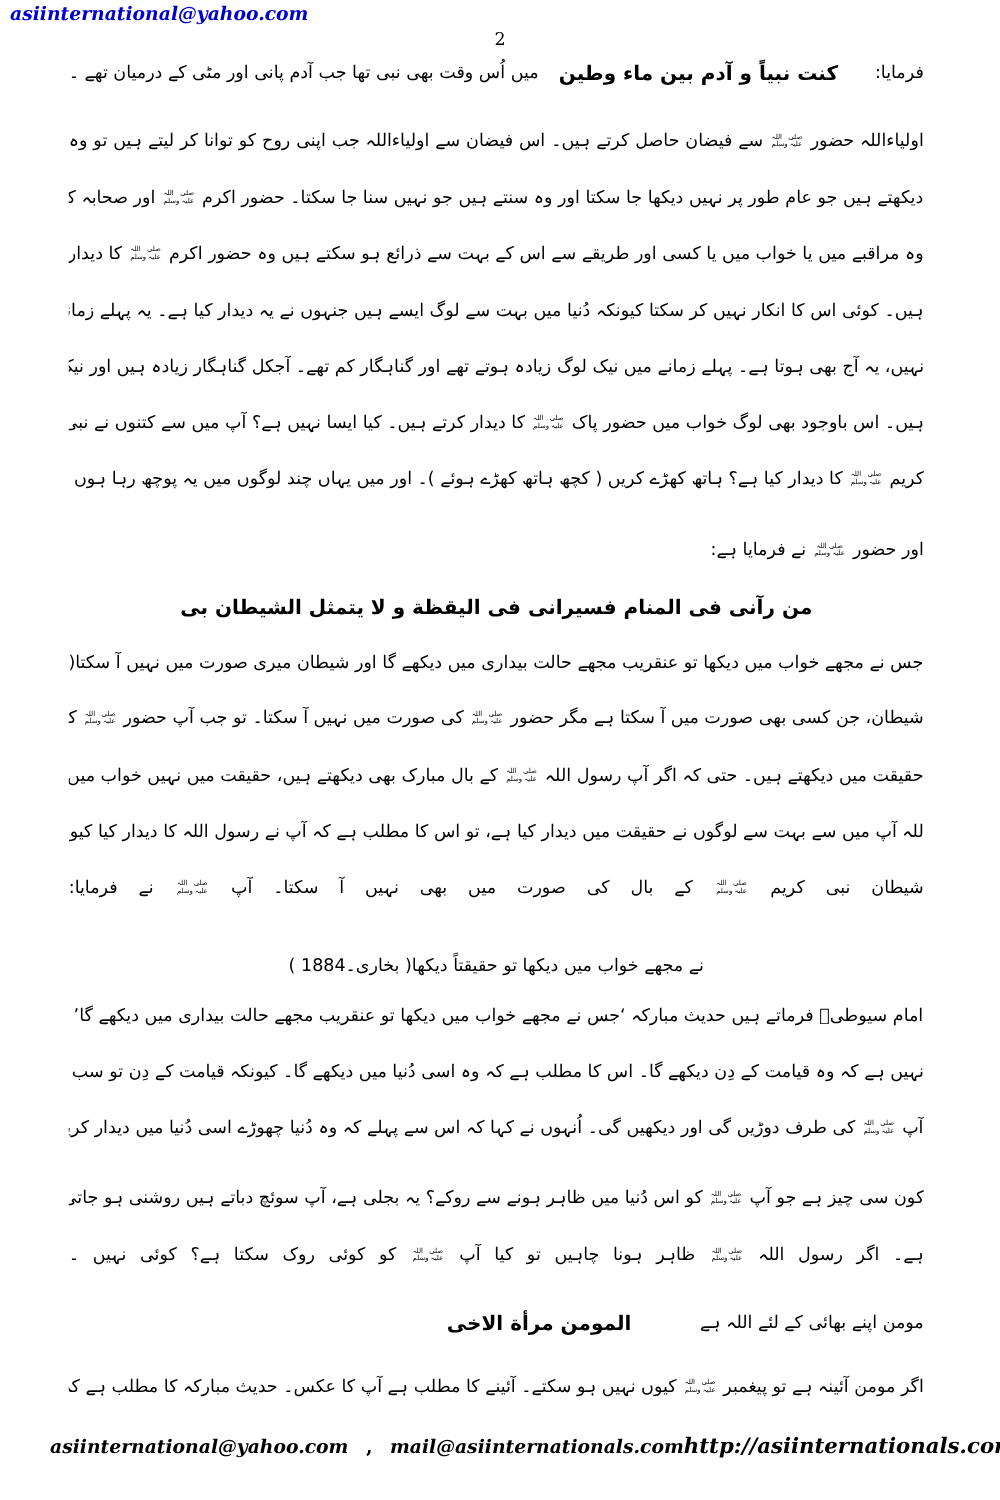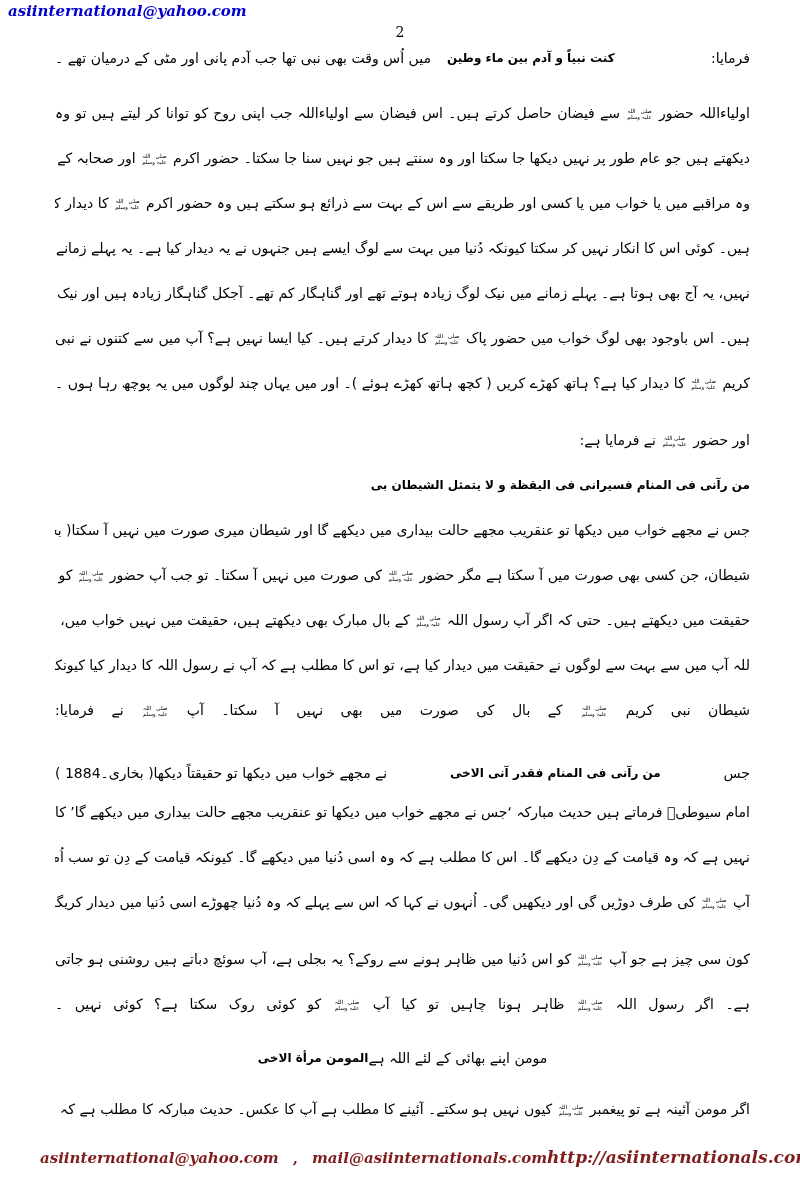--- a/index.html
+++ b/index.html
@@ -6,47 +6,47 @@
   body{width:800px;height:1200px;position:relative;background:#ffffff;color:#000000;
        font-family:"DejaVu Sans",sans-serif;overflow:hidden;}
 
   
   .hdr-email{position:absolute;top:2px;left:8px;font-family:"DejaVu Serif",serif;
              font-style:italic;font-weight:bold;font-size:15px;color:#0000cc;}
   .page-num{position:absolute;top:24px;left:0;width:100%;text-align:center;
             font-family:"DejaVu Serif",serif;font-size:14px;color:#000;}
 
   
-  .doc{position:absolute;top:36px;left:55px;right:50px;}
+  .doc{position:absolute;top:36px;left:55px;right:61px;}
   .line{height:45px;line-height:45px;direction:rtl;font-size:14px;white-space:nowrap;
         overflow:hidden;}
   .j{text-align:justify;text-align-last:justify;}
   .right{text-align:right;}
-  .center{}
-  .b{font-weight:bold;font-size:12px;}
+  .center{text-align:center;}
+  .b{font-weight:bold;font-size:16px;}
   .u{font-size:14px;}
 
   .mt10{margin-top:10px;} .mt12{margin-top:12px;} .mt18{margin-top:18px;}
   .mtm6{margin-top:-6px;} .mt9{margin-top:9px;} .mt6{margin-top:6px;}
 
   
   .l-open{display:flex;direction:ltr;align-items:center;gap:16px;}
   .l-open .seg-intro{margin-left:auto;text-align:right;}
-  .l-h2{display:flex;direction:ltr;align-items:center;justify-content:space-between;}
-  .l-h3{display:flex;direction:ltr;align-items:center;justify-content:center;}
+  .l-h2{display:flex;direction:ltr;align-items:center;justify-content:space-between;flex-direction:column;}
+  .l-h3{display:flex;direction:ltr;align-items:center;justify-content:flex-end;gap:55px;}
   .l-open span,.l-h2 span,.l-h3 span{direction:rtl;unicode-bidi:isolate;}
 
   
   .saw{display:inline-flex;flex-direction:column;justify-content:center;vertical-align:middle;
        font-size:5.5px;line-height:1.1;text-align:center;margin:0 2px;font-weight:normal;}
   .saw i{font-style:normal;}
 
   
   .ftr{position:absolute;top:1147px;left:40px;right:12px;display:flex;
-       justify-content:space-between;align-items:baseline;color:#7f1d1d;
+       justify-content:space-between;align-items:baseline;color:#000000;
        font-family:"DejaVu Serif",serif;font-style:italic;font-weight:bold;}
   .ftr .emails{font-size:15px;}
   .ftr .emails .sep{margin:0 14px;font-style:normal;}
   .ftr .site{font-size:17px;}
 </style>
 </head>
 <body>
 
 <div>
 

